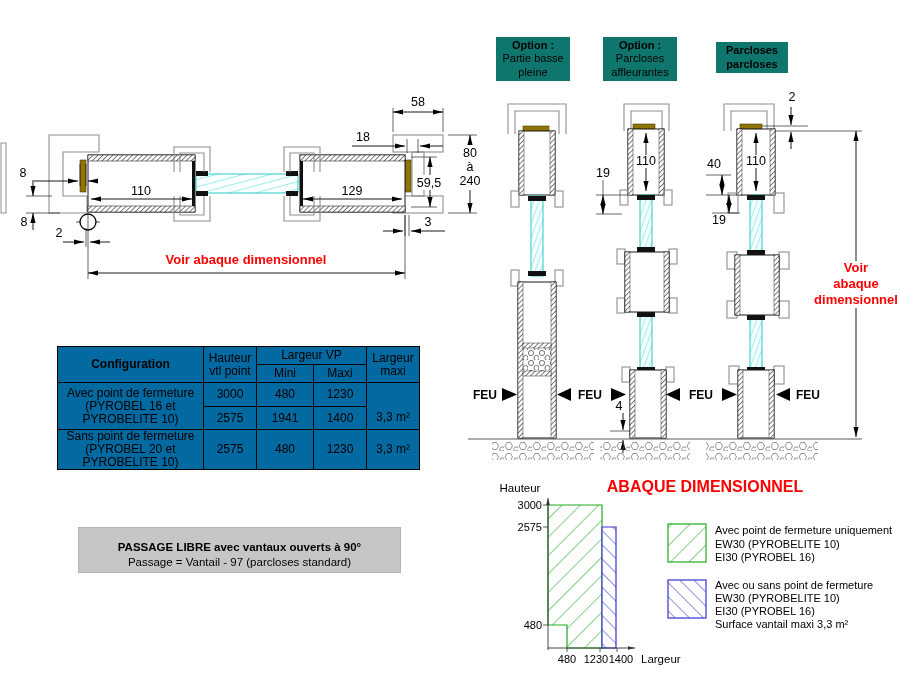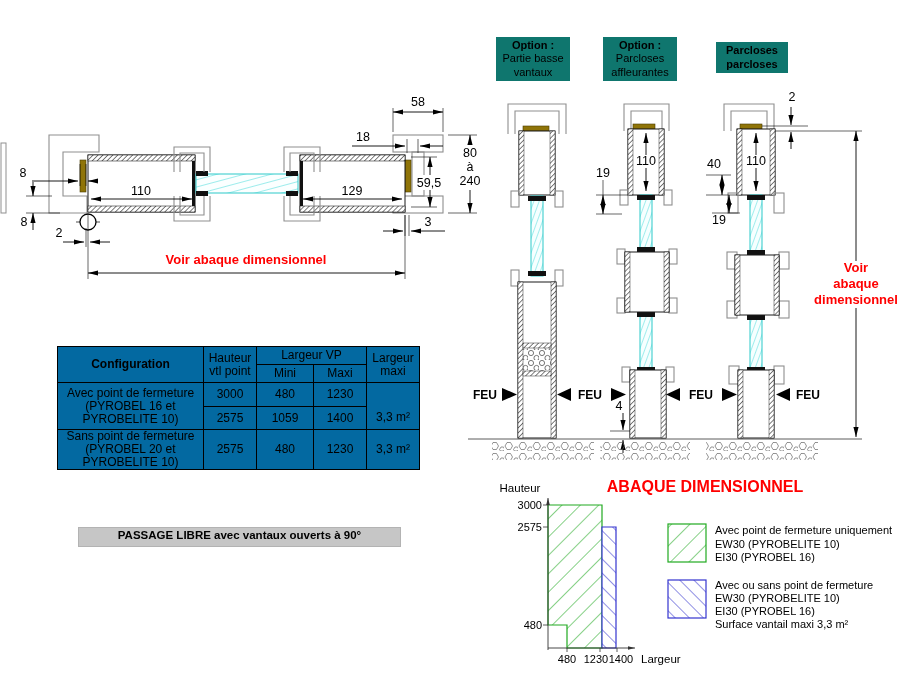--- a/index.html
+++ b/index.html
@@ -19,21 +19,21 @@
           line-height:13.5px;color:#000;display:flex;flex-direction:column;justify-content:center;}
   .optbox .b{font-weight:bold;}
   table.cfg{position:absolute;left:57px;top:346px;border-collapse:collapse;
             font-size:12px;table-layout:fixed;background:#0369a1;color:#000;}
   .cfg th,.cfg td{border:1px solid #000;text-align:center;vertical-align:middle;
                   padding:0 2px;font-weight:normal;line-height:13px;}
   .cfg .b{font-weight:bold;}
   .cfg .bot{vertical-align:bottom;padding-bottom:5px;}
   .passage{position:absolute;left:78px;top:527px;width:321px;background:#c6c6c6;
            border:1px solid #b3b3b3;text-align:center;font-size:11.5px;
-           line-height:14.5px;color:#000;padding:0 0 3px 0;}
+           line-height:14.5px;color:#000;padding:12px 0 3px 0;}
   .passage .b{font-weight:bold;}
 </style>
 </head>
 <body>
 
 <div id="page">
 
 <svg width="900" height="676" viewBox="0 0 900 676">
   <defs>
     <marker id="arr" viewBox="0 0 10 6" refX="10" refY="3" markerWidth="10" markerHeight="6" markerUnits="userSpaceOnUse" orient="auto-start-reverse">
@@ -362,21 +362,21 @@
       <text class="leg" x="715" y="602">EW30 (PYROBELITE 10)</text>
       <text class="leg" x="715" y="615">EI30 (PYROBEL 16)</text>
       <text class="leg" x="715" y="628">Surface vantail maxi 3,3 m²</text>
     </g>
   </g>
 </svg>
 
 <div class="optbox" style="left:496px;top:37px;width:74px;height:44px;">
   <div class="b">Option :</div>
   <div>Partie basse</div>
-  <div>vantaux</div>
+  <div>pleine</div>
 </div>
 <div class="optbox" style="left:603px;top:37px;width:74px;height:44px;">
   <div class="b">Option :</div>
   <div>Parcloses</div>
   <div>affleurantes</div>
 </div>
 <div class="optbox" style="left:716px;top:42px;width:72px;height:31px;">
   <div class="b">Parcloses</div>
   <div class="b">parcloses</div>
 </div>
@@ -408,30 +408,31 @@
   </tr>
   <tr style="height:24px">
     <td rowspan="2">Avec point de fermeture (PYROBEL 16 et PYROBELITE 10)</td>
     <td>3000</td>
     <td>480</td>
     <td>1230</td>
     <td rowspan="2" class="bot">3,3 m²</td>
   </tr>
   <tr style="height:23px">
     <td>2575</td>
-    <td>1059</td>
+    <td>1941</td>
     <td>1400</td>
   </tr>
   <tr style="height:40px">
     <td>Sans point de fermeture (PYROBEL 20 et PYROBELITE 10)</td>
     <td>2575</td>
     <td>480</td>
     <td>1230</td>
     <td>3,3 m²</td>
   </tr>
 </tbody>
     </table>
 
 <div class="passage">
   <div class="b">PASSAGE LIBRE avec vantaux ouverts à 90°</div>
+  <div>Passage = Vantail -  97 (parcloses standard)</div>
 </div>
 
 </div>
 
 </body></html>

